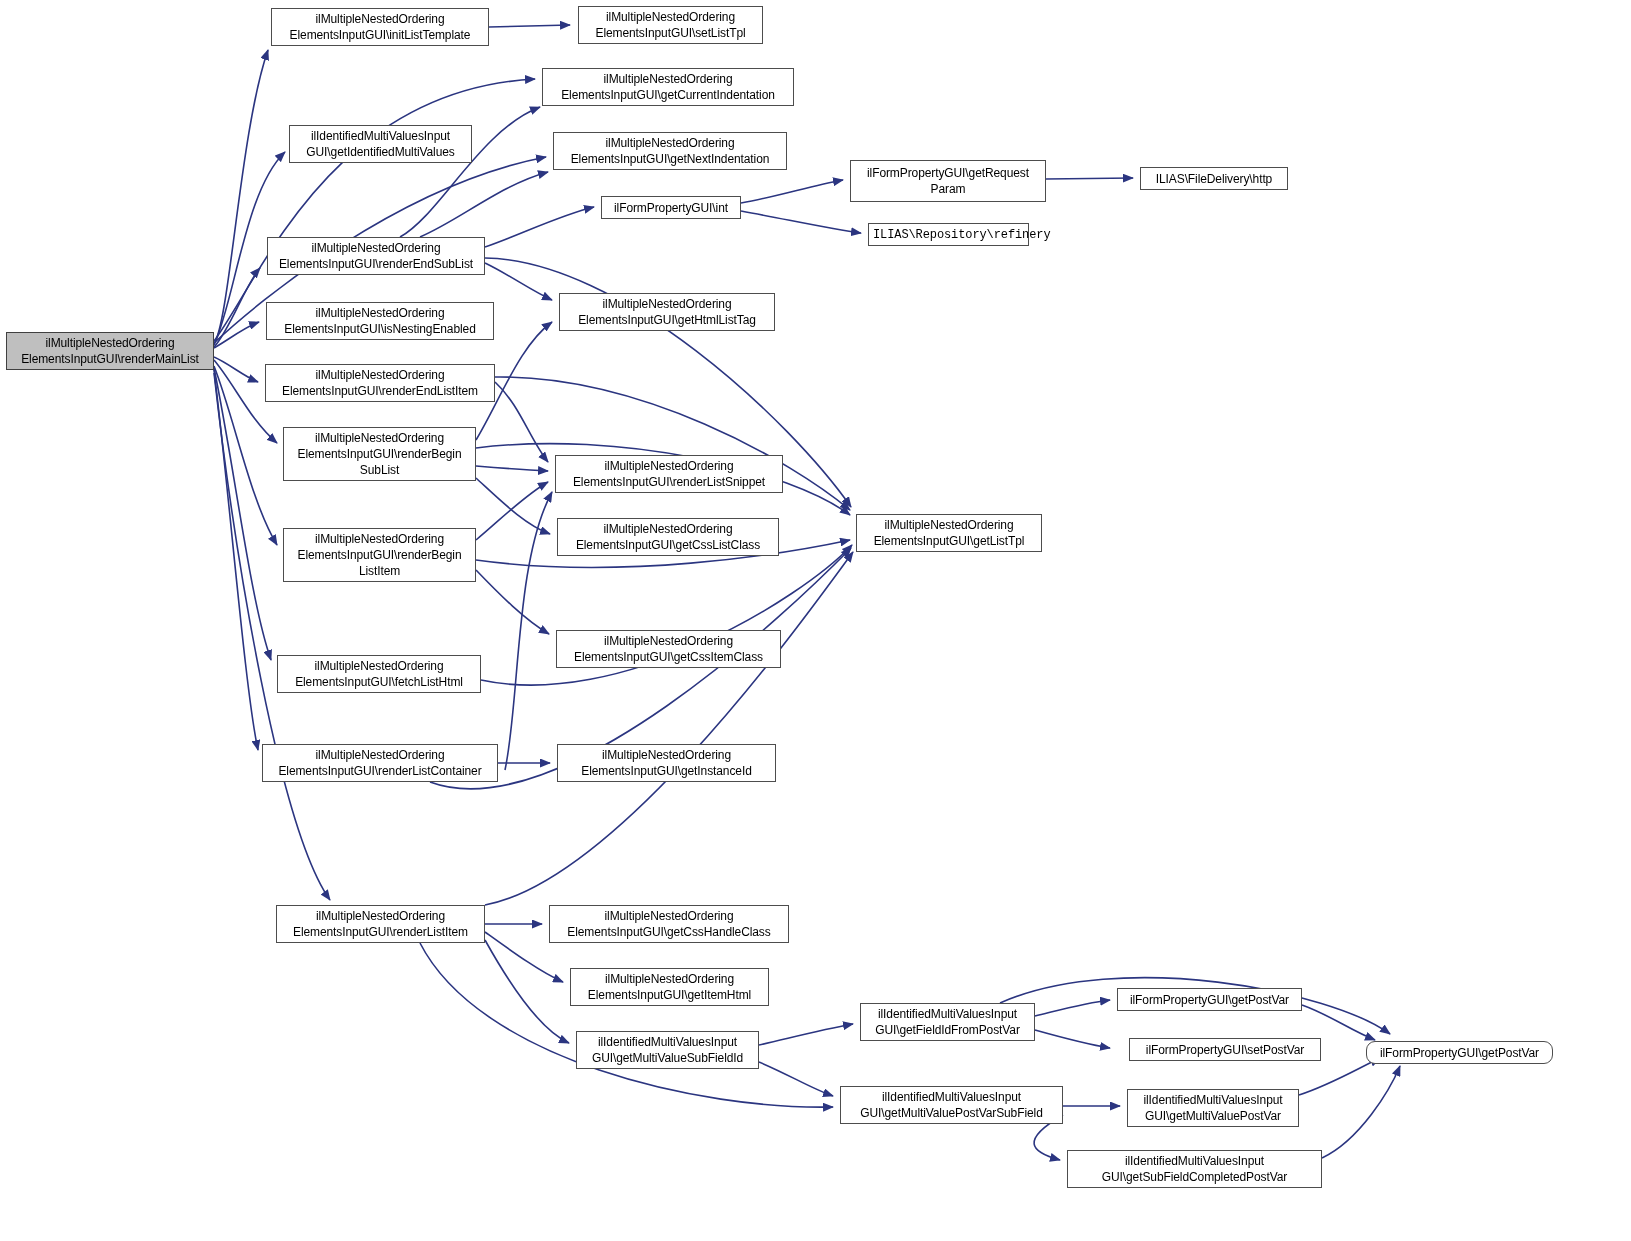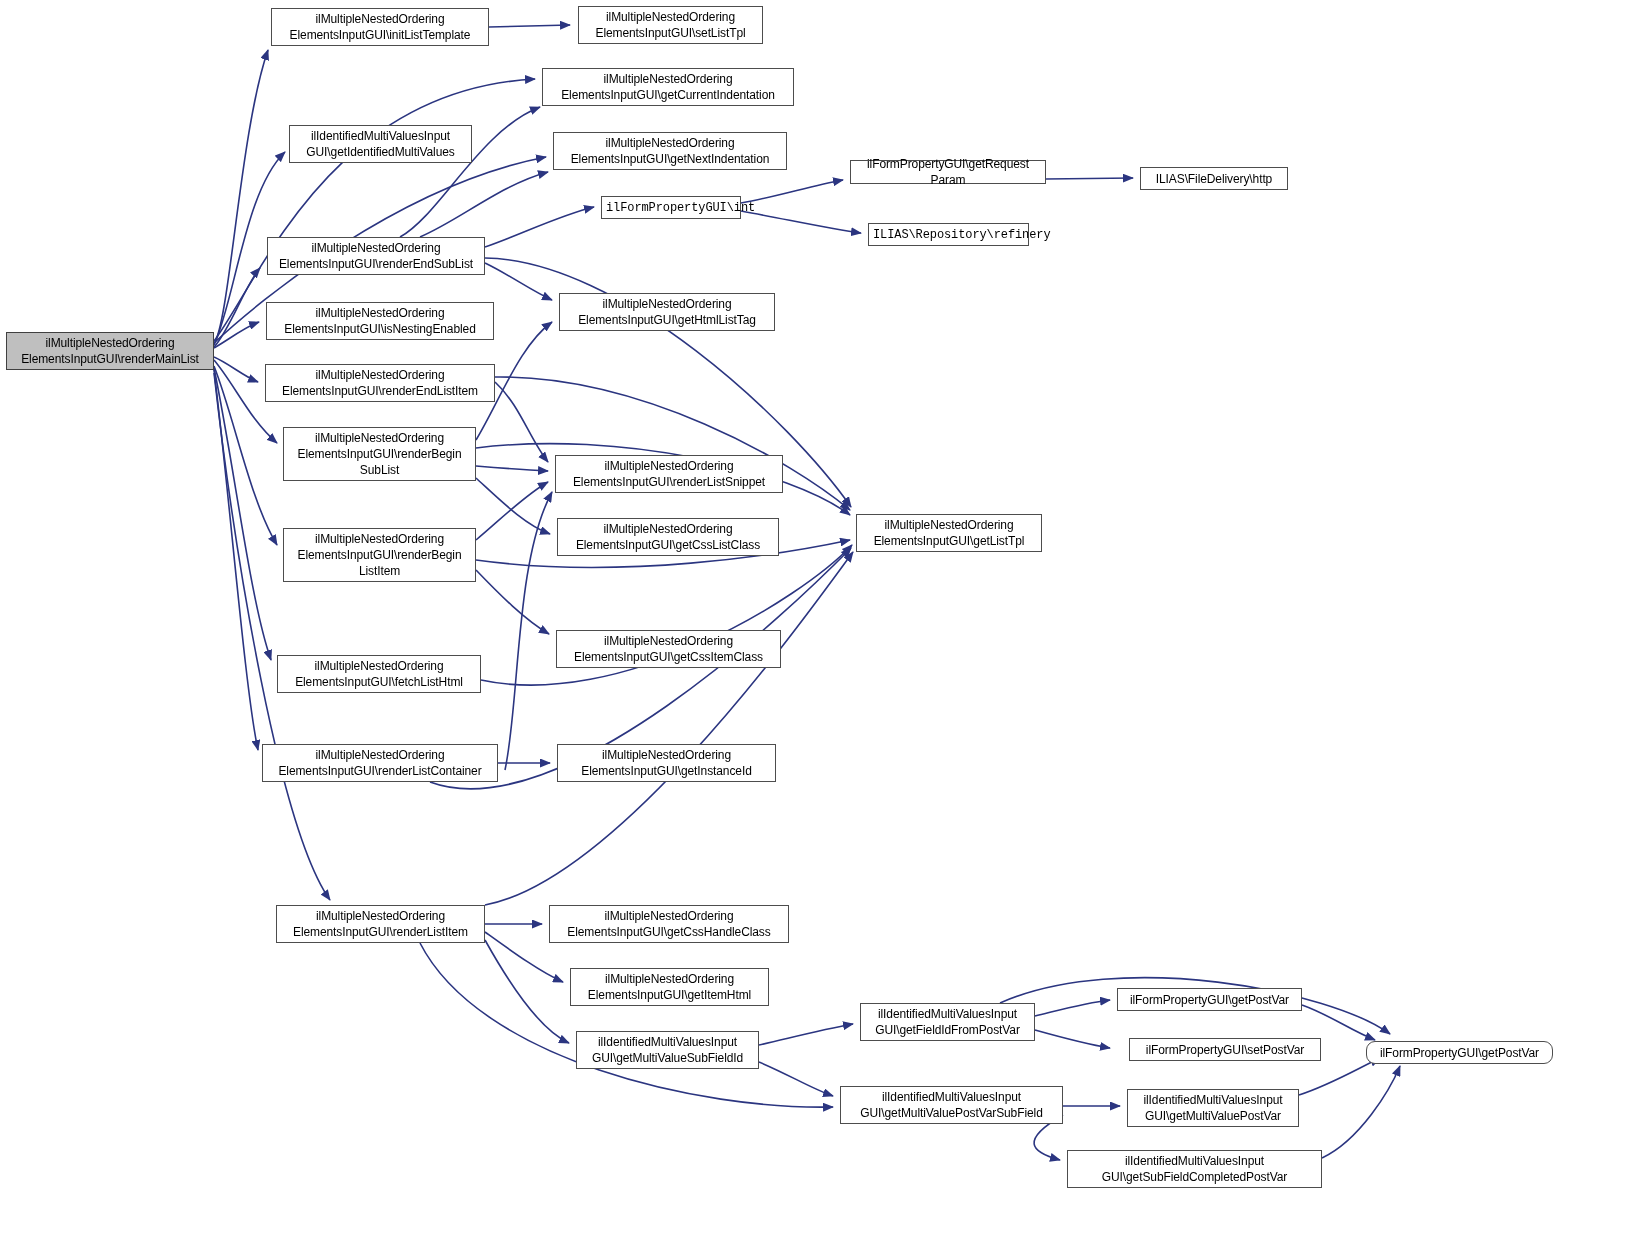--- a/index.html
+++ b/index.html
@@ -109,24 +109,24 @@
       <div class="node" style="left: 271px; top: 8px; width: 218px; height: 38px;"><span>ilMultipleNestedOrdering
 ElementsInputGUI\initListTemplate</span></div>
       <div class="node" style="left: 578px; top: 6px; width: 185px; height: 38px;"><span>ilMultipleNestedOrdering
 ElementsInputGUI\setListTpl</span></div>
       <div class="node" style="left: 542px; top: 68px; width: 252px; height: 38px;"><span>ilMultipleNestedOrdering
 ElementsInputGUI\getCurrentIndentation</span></div>
       <div class="node" style="left: 289px; top: 125px; width: 183px; height: 38px;"><span>ilIdentifiedMultiValuesInput
 GUI\getIdentifiedMultiValues</span></div>
       <div class="node" style="left: 553px; top: 132px; width: 234px; height: 38px;"><span>ilMultipleNestedOrdering
 ElementsInputGUI\getNextIndentation</span></div>
-      <div class="node" style="left: 850px; top: 160px; width: 196px; height: 24px;"><span>ilFormPropertyGUI\getRequest
+      <div class="node" style="left: 850px; top: 160px; width: 196px; height: 42px;"><span>ilFormPropertyGUI\getRequest
 Param</span></div>
       <div class="node" style="left: 1140px; top: 167px; width: 148px; height: 23px;"><span>ILIAS\FileDelivery\http</span></div>
-      <div class="node" style="left: 601px; top: 196px; width: 140px; height: 23px; font-family: Liberation Mono, monospace;"><span>ilFormPropertyGUI\int</span></div>
+      <div class="node" style="left: 601px; top: 196px; width: 140px; height: 23px;"><span>ilFormPropertyGUI\int</span></div>
       <div class="node" style="left: 868px; top: 223px; width: 161px; height: 23px; font-family: Liberation Mono, monospace;"><span>ILIAS\Repository\refinery</span></div>
       <div class="node" style="left: 267px; top: 237px; width: 218px; height: 38px;"><span>ilMultipleNestedOrdering
 ElementsInputGUI\renderEndSubList</span></div>
       <div class="node" style="left: 559px; top: 293px; width: 216px; height: 38px;"><span>ilMultipleNestedOrdering
 ElementsInputGUI\getHtmlListTag</span></div>
       <div class="node" style="left: 266px; top: 302px; width: 228px; height: 38px;"><span>ilMultipleNestedOrdering
 ElementsInputGUI\isNestingEnabled</span></div>
       <div class="node" style="left: 265px; top: 364px; width: 230px; height: 38px;"><span>ilMultipleNestedOrdering
 ElementsInputGUI\renderEndListItem</span></div>
       <div class="node" style="left: 283px; top: 427px; width: 193px; height: 54px;"><span>ilMultipleNestedOrdering

